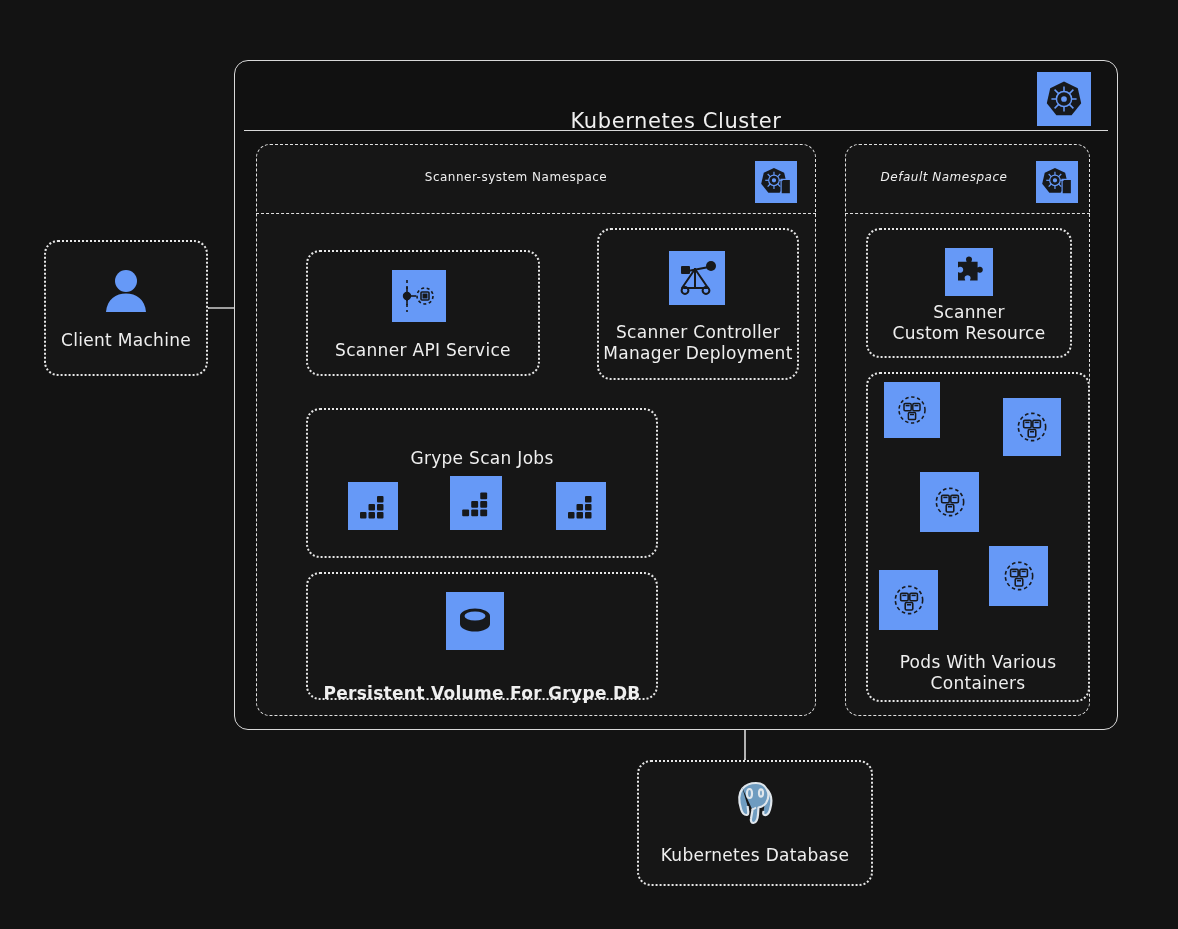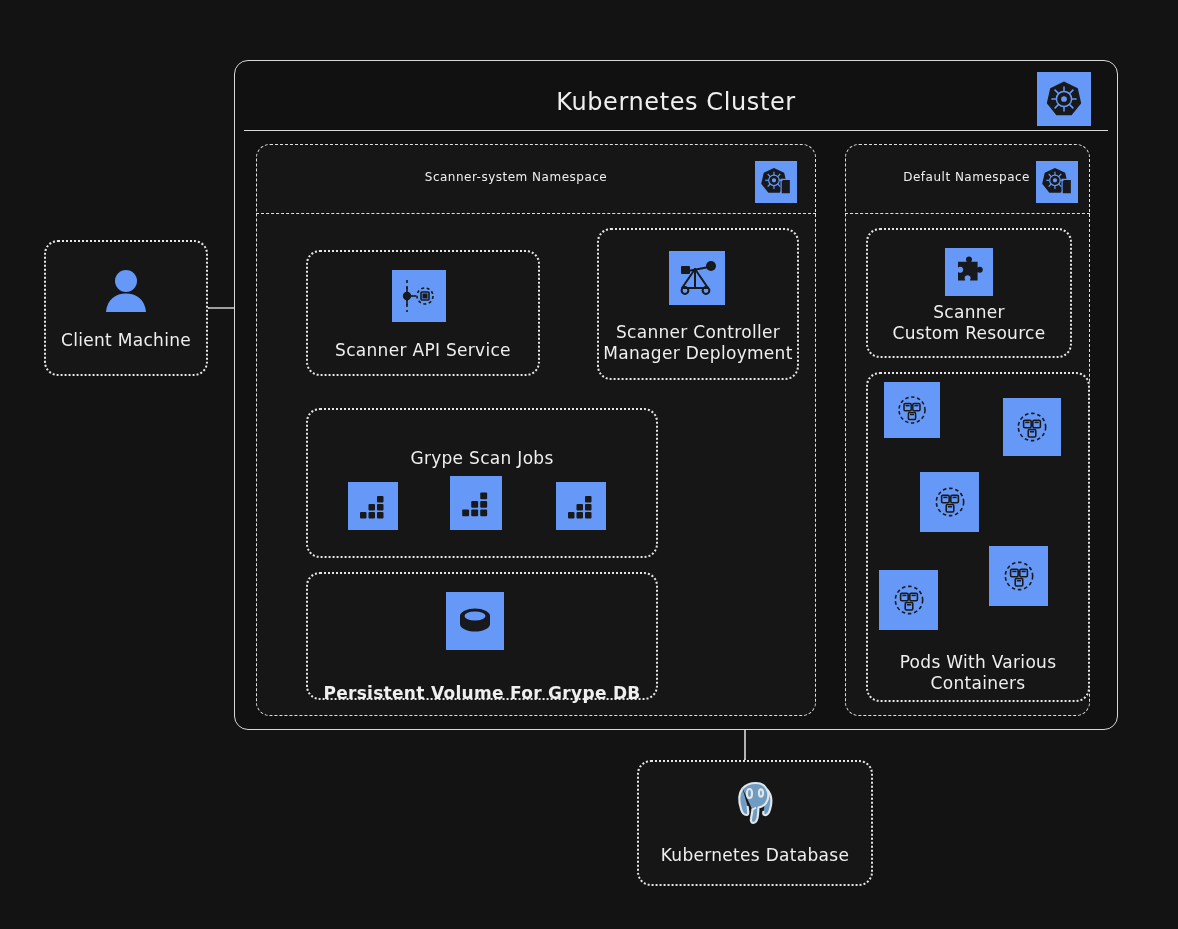--- a/index.html
+++ b/index.html
@@ -15,21 +15,21 @@
   .solid-box{border:1.6px solid #d8d8d8;background:#111111;}
   .dashed-box{border:1.8px dashed #e0e0e0;}
   .dotted-box{border:2.2px dotted #e6e6e6;}
 
   .lbl{
     position:absolute;text-align:center;color:#efefef;
     font-size:17px;line-height:1.22;letter-spacing:.3px;
     font-family:"DejaVu Sans","Liberation Sans",sans-serif;
     white-space:pre-line;
   }
-  .title{font-size:24px;letter-spacing:.6px;}
+  .title{font-size:21px;letter-spacing:.6px;margin-top:21px;}
   .ns-title{font-size:12px;letter-spacing:.5px;}
 
   
   .tile{position:absolute;background:#6699f7;display:flex;align-items:center;justify-content:center;}
   .tile svg{display:block;}
   .tile.plain{background:transparent;}
 
   
   #wires{position:absolute;left:0;top:0;width:1178px;height:929px;pointer-events:none;}
 </style>
@@ -199,21 +199,21 @@
   <div class="tile" style="left:446px;top:592px;width:58px;height:58px;">
     <svg width="42" height="34" viewBox="0 0 42 34">
       <ellipse cx="21" cy="12" rx="15" ry="7.5" fill="#17191c"></ellipse>
       <path d="M6 12 L6 20 C6 24.2 12.7 27.6 21 27.6 C29.3 27.6 36 24.2 36 20 L36 12 Z" fill="#17191c"></path>
       <ellipse cx="21" cy="12" rx="10.5" ry="4.6" fill="#6699f7"></ellipse>
     </svg>
   </div>
   <div class="lbl" style="left:306px;top:683px;width:352px;font-weight:bold;">Persistent Volume For Grype DB</div>
 
   <div class="box dashed-box" style="left:845px;top:144px;width:245px;height:572px;"></div>
-  <div class="lbl ns-title" style="left:848px;top:170px;width:182px;text-align:right;padding-left:10px;box-sizing:border-box;">Default Namespace</div>
+  <div class="lbl ns-title" style="left:848px;top:170px;width:182px;text-align:center;padding-left:10px;box-sizing:border-box;font-style:italic;">Default Namespace</div>
   <div class="ns-divider" style="position:absolute;left:845px;top:213px;width:245px;height:0;border-top:1.8px dashed #e0e0e0;"></div>
   <div class="tile" style="left:1036px;top:161px;width:42px;height:42px;">
     <svg width="34" height="34" viewBox="0 0 40 40">
       <path d="M17.6 3.4 L29.6 9.2 L32.6 22.2 L24.2 32.6 L11 32.6 L2.6 22.2 L5.6 9.2 Z" fill="#17191c"></path>
       <path d="M26 17 L37 17 L37 34 L26 34 Z" fill="#17191c" stroke="#6699f7" stroke-width="1.4"></path>
       <g stroke="#6699f7" stroke-width="1.4" fill="none">
         <circle cx="17.6" cy="18" r="6.2"></circle>
         <circle cx="17.6" cy="18" r="1.8" fill="#6699f7"></circle>
         <line x1="17.6" y1="11.8" x2="17.6" y2="7.8"></line>
         <line x1="17.6" y1="24.2" x2="17.6" y2="28.2"></line>

